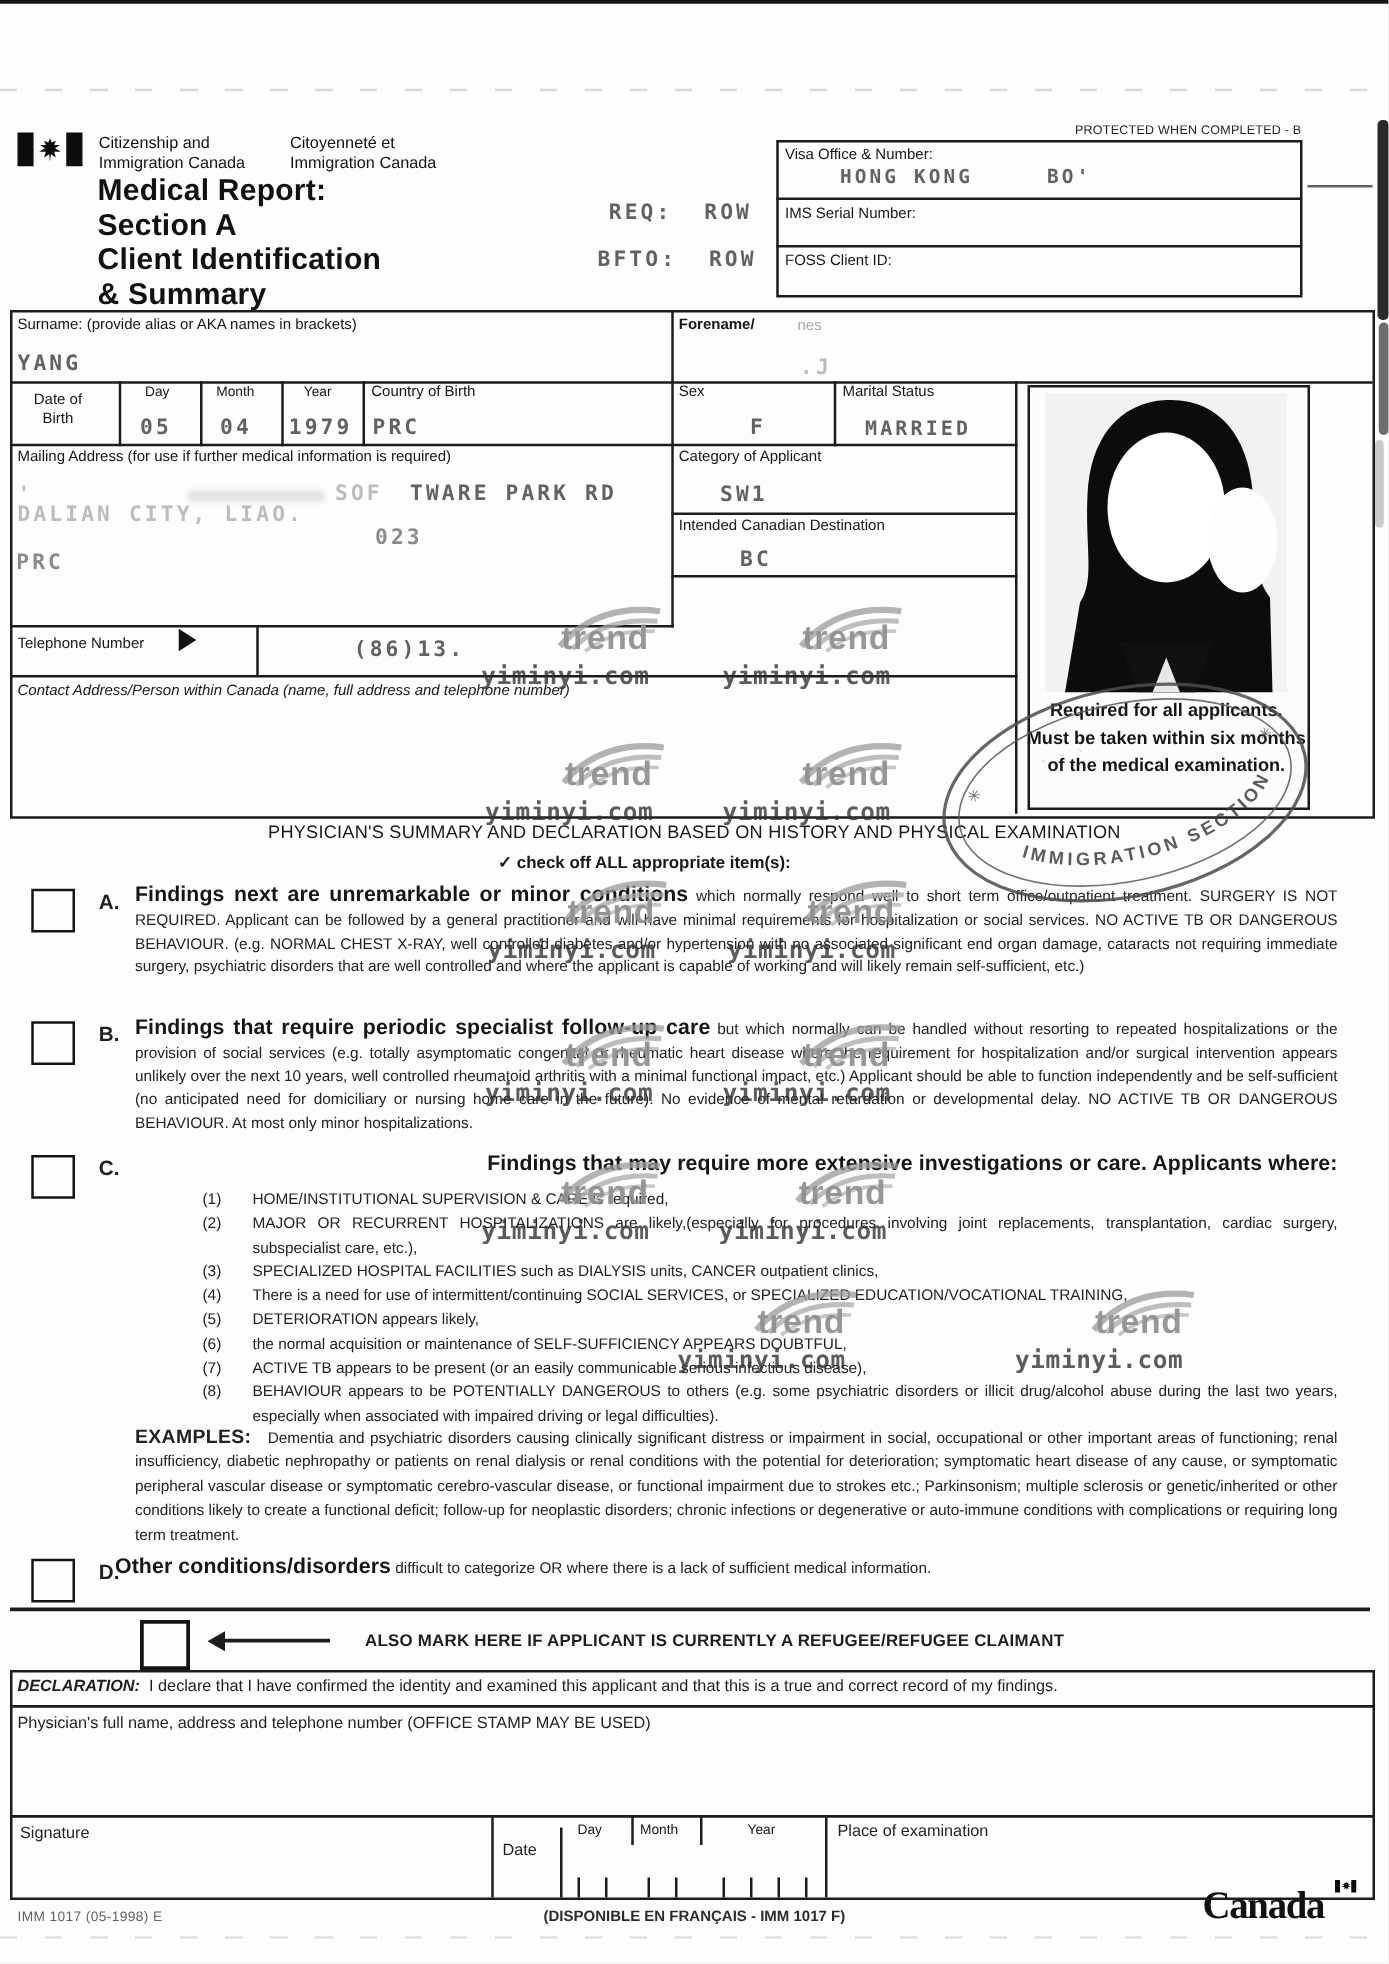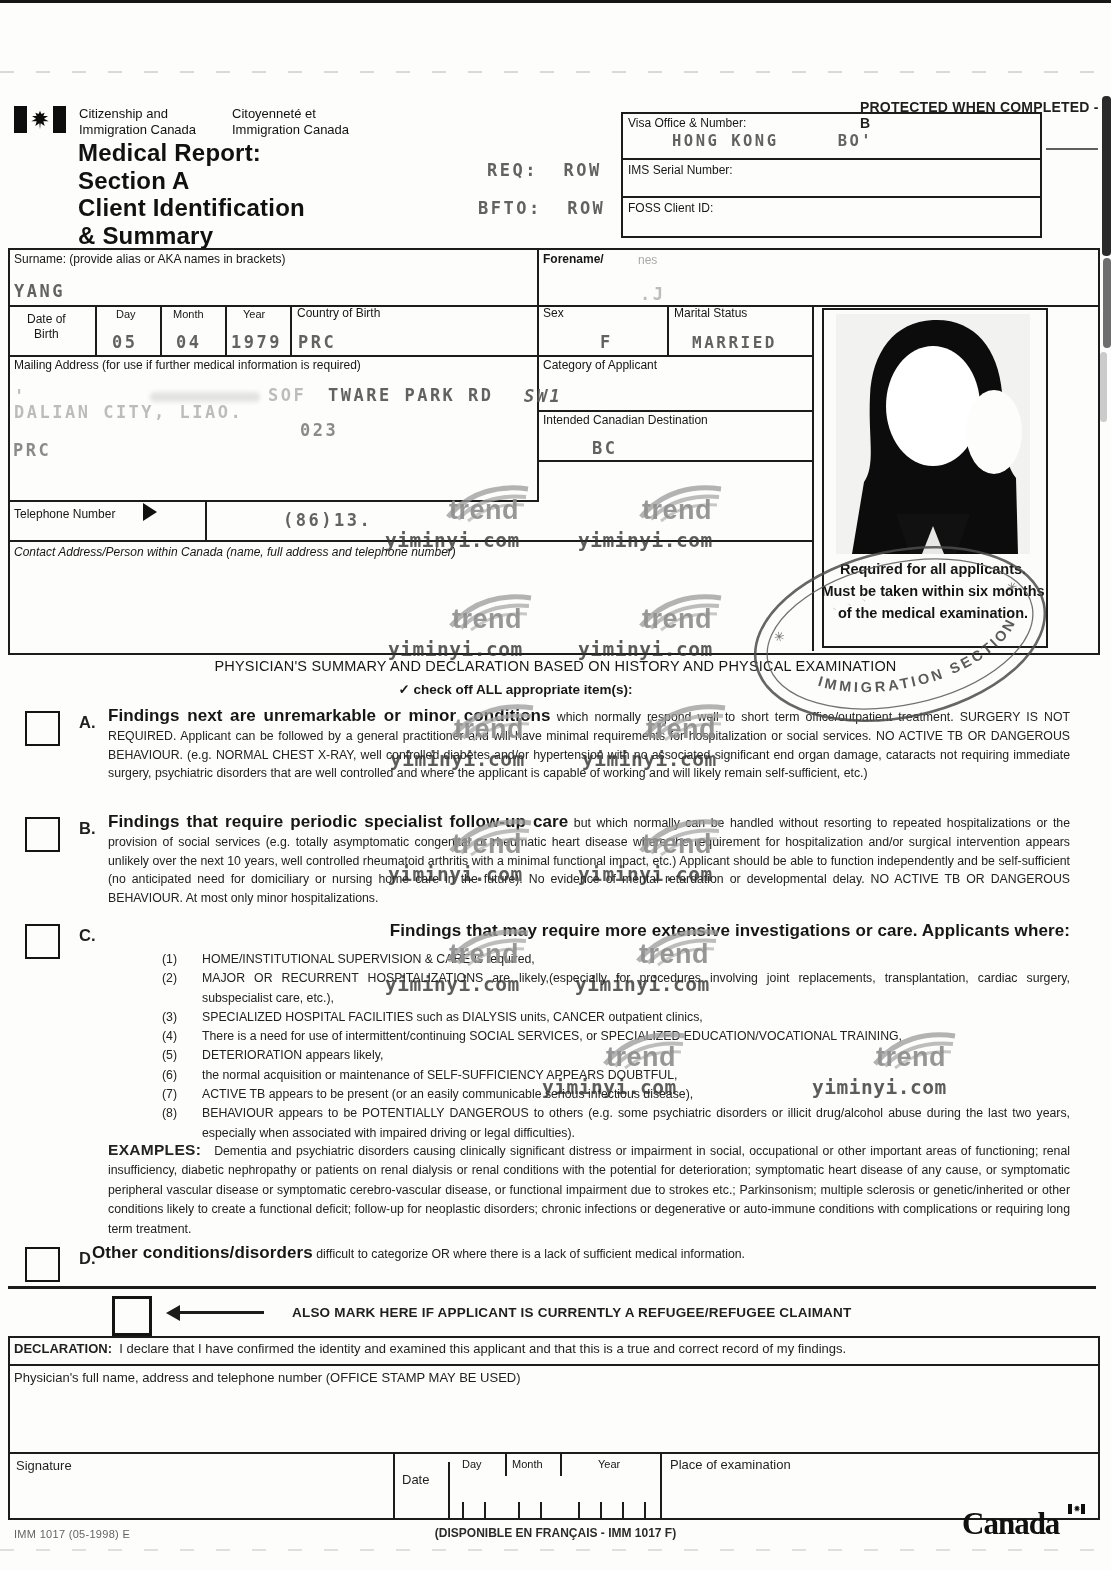--- a/index.html
+++ b/index.html
@@ -15,21 +15,21 @@
     font-family:"DejaVu Sans Mono",monospace;font-weight:700;color:#555;
     letter-spacing:2.5px;white-space:pre;opacity:.92;font-size:17px;
   }
   .typed.sm{font-size:15.5px;}
   .faded{opacity:.38;filter:blur(.5px);}
   .semi{opacity:.68;}
   .line{background:#1c1c1c;position:absolute;}
   .box{position:absolute;border:2px solid #1c1c1c;background:transparent;}
   .title{font-size:24px;font-weight:700;line-height:27.5px;letter-spacing:.2px;color:#111;}
   .dept{font-size:13px;line-height:15.5px;color:#111;}
-  .prot{font-size:14px;font-weight:700;letter-spacing:.2px;}
+  .prot{font-size:10px;font-weight:400;letter-spacing:.2px;}
   .cap{font-size:14.5px;font-weight:700;line-height:22px;text-align:center;color:#151515;}
   .heading-center{width:1111px;text-align:center;font-size:14.5px;color:#181818;letter-spacing:.2px;}
   .sub-center{width:1031px;text-align:center;font-size:13.5px;font-weight:700;color:#181818;}
   .sec-letter{font-size:16.5px;font-weight:700;}
   .para{font-size:12.3px;line-height:18.8px;text-align:justify;color:#222;}
   .lead{font-size:17px;font-weight:700;color:#161616;line-height:1;letter-spacing:.1px;}
   .checkbox{position:absolute;width:31px;height:31px;border:2.5px solid #141414;background:#fdfdfc;}
   .c-item{display:flex;font-size:12.3px;line-height:19.3px;color:#222;}
   .c-num{width:40px;flex:none;}
   .c-text{flex:1;text-align:justify;}
@@ -137,21 +137,21 @@
 
   <div class="abs lbl" style="left:14px;top:358px;">Mailing Address (for use if further medical information is required)</div>
   <div class="abs typed faded" style="left:14px;top:386px;">'</div>
   <div class="abs" style="left:150px;top:392px;width:110px;height:10px;background:#8a8a8a;opacity:.22;filter:blur(2px);border-radius:4px;"></div>
   <div class="abs typed faded" style="left:268px;top:385px;">SOF</div>
   <div class="abs typed" style="left:328px;top:385px;">TWARE PARK RD</div>
   <div class="abs typed faded" style="left:14px;top:402px;">DALIAN CITY, LIAO.</div>
   <div class="abs typed semi" style="left:300px;top:420px;">023</div>
   <div class="abs typed semi" style="left:13px;top:440px;">PRC</div>
   <div class="abs lbl" style="left:543px;top:358px;">Category of Applicant</div>
-  <div class="abs typed" style="left:524px;top:386px;font-style:italic;">SW1</div>
+  <div class="abs typed" style="left:576px;top:386px;">SW1</div>
   <div class="abs lbl" style="left:543px;top:413px;">Intended Canadian Destination</div>
   <div class="abs typed" style="left:592px;top:438px;">BC</div>
 
   <div class="abs lbl" style="left:14px;top:507px;">Telephone Number</div>
   <div class="tri-right" style="left:143px;top:503px;"></div>
   <div class="abs typed" style="left:283px;top:510px;">(86)13.</div>
 
   <div class="abs lbl" style="left:14px;top:545px;font-style:italic;">Contact Address/Person within Canada (name, full address and telephone number)</div>
   <div class="abs" style="left:14px;top:565px;width:780px;height:80px;"></div>
 
@@ -360,21 +360,21 @@
     <span>difficult to categorize OR where there is a lack of sufficient medical information.</span>
   </div>
 
   <div class="line" style="left:8px;top:1286px;width:1088px;height:3px;"></div>
   <div class="abs" style="left:112px;top:1296px;width:34px;height:34px;border:3px solid #141414;background:#fdfdfc;"></div>
   <div class="arrow-line" style="left:172px;top:1311px;width:92px;"></div>
   <div class="abs" style="left:292px;top:1305px;font-size:13.5px;font-weight:700;letter-spacing:.2px;">ALSO MARK HERE IF APPLICANT IS CURRENTLY A REFUGEE/REFUGEE CLAIMANT</div>
 
   <div class="box" style="left:8px;top:1336px;width:1088px;height:26px;"></div>
   <div class="abs" style="left:14px;top:1341px;font-size:13px;">
-    <span style="font-weight:700;">DECLARATION:</span>&nbsp;
+    <span style="font-weight:700;font-style:italic;">DECLARATION:</span>&nbsp;
     <span>I declare that I have confirmed the identity and examined this applicant and that this is a true and correct record of my findings.</span>
   </div>
 
   <div class="box" style="left:8px;top:1364px;width:1088px;height:86px;"></div>
   <div class="abs" style="left:14px;top:1370px;font-size:13px;">Physician's full name, address and telephone number (OFFICE STAMP MAY BE USED)</div>
 
   <div class="box" style="left:8px;top:1452px;width:1088px;height:64px;"></div>
   <div class="line" style="left:393px;top:1452px;width:2px;height:66px;"></div>
   <div class="line" style="left:448px;top:1462px;width:2px;height:56px;"></div>
   <div class="line" style="left:505px;top:1452px;width:2px;height:24px;"></div>

